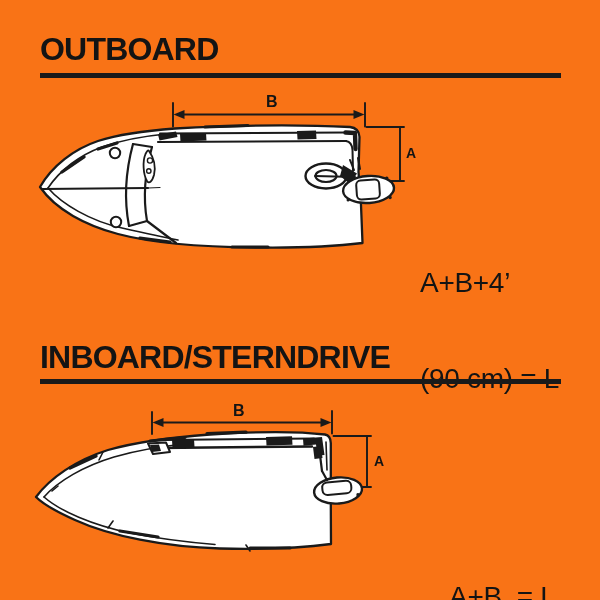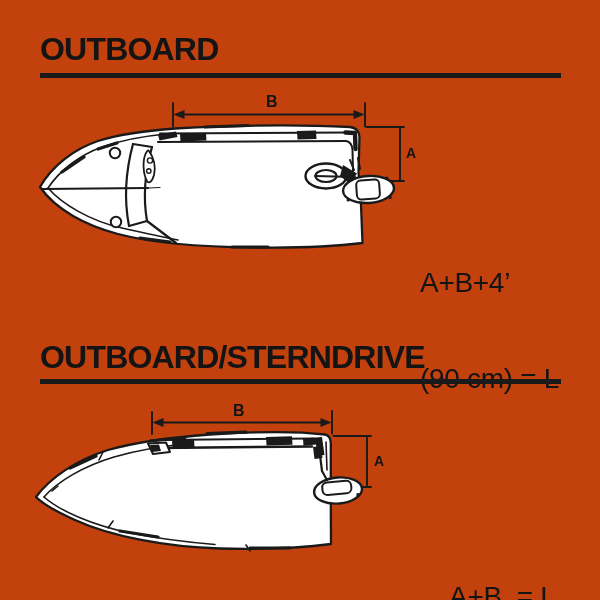--- a/index.html
+++ b/index.html
@@ -1,17 +1,17 @@
 <!DOCTYPE html>
 <html><head>
 <meta charset="utf-8">
 <style>
   html,body{margin:0;padding:0;background:#fff;}
   .stage{
-    position:relative;width:600px;height:600px;background:#c2410c;
+    position:relative;width:600px;height:600px;background:#f97316;
     font-family:"Liberation Sans", sans-serif;overflow:hidden;color:#141414;
   }
   .head{
     position:absolute;margin:0;font-size:32px;font-weight:bold;
     letter-spacing:-0.8px;line-height:1;color:#141414;white-space:nowrap;
   }
   .rule{position:absolute;width:521px;height:5px;background:#1a1a1a;}
   .dim-label{position:absolute;font-weight:600;color:#141414;line-height:1;}
   .dim-b{font-size:16px;}
   .dim-a{font-size:14px;}
@@ -165,21 +165,21 @@
   <div class="rule" style="left:40px;top:73px;"></div>
 
   <span class="dim-label dim-b" style="left:266px;top:94px;">B</span>
   <span class="dim-label dim-a" style="left:406px;top:146px;">A</span>
 
   <div class="formula" style="left:420px;top:203px;">
     <div>A+B+4’</div>
     <div>(90 cm) = L</div>
   </div>
 
-  <h1 class="head" style="left:40px;top:341px;">OUTBOARD/STERNDRIVE</h1>
+  <h1 class="head" style="left:40px;top:341px;">INBOARD/STERNDRIVE</h1>
   <div class="rule" style="left:40px;top:379px;"></div>
 
   <span class="dim-label dim-b" style="left:233px;top:403px;">B</span>
   <span class="dim-label dim-a" style="left:374px;top:454px;">A</span>
 
   <div class="formula" style="left:449px;top:517px;">
     <div>A+B  = L</div>
   </div>
 
 </div>

